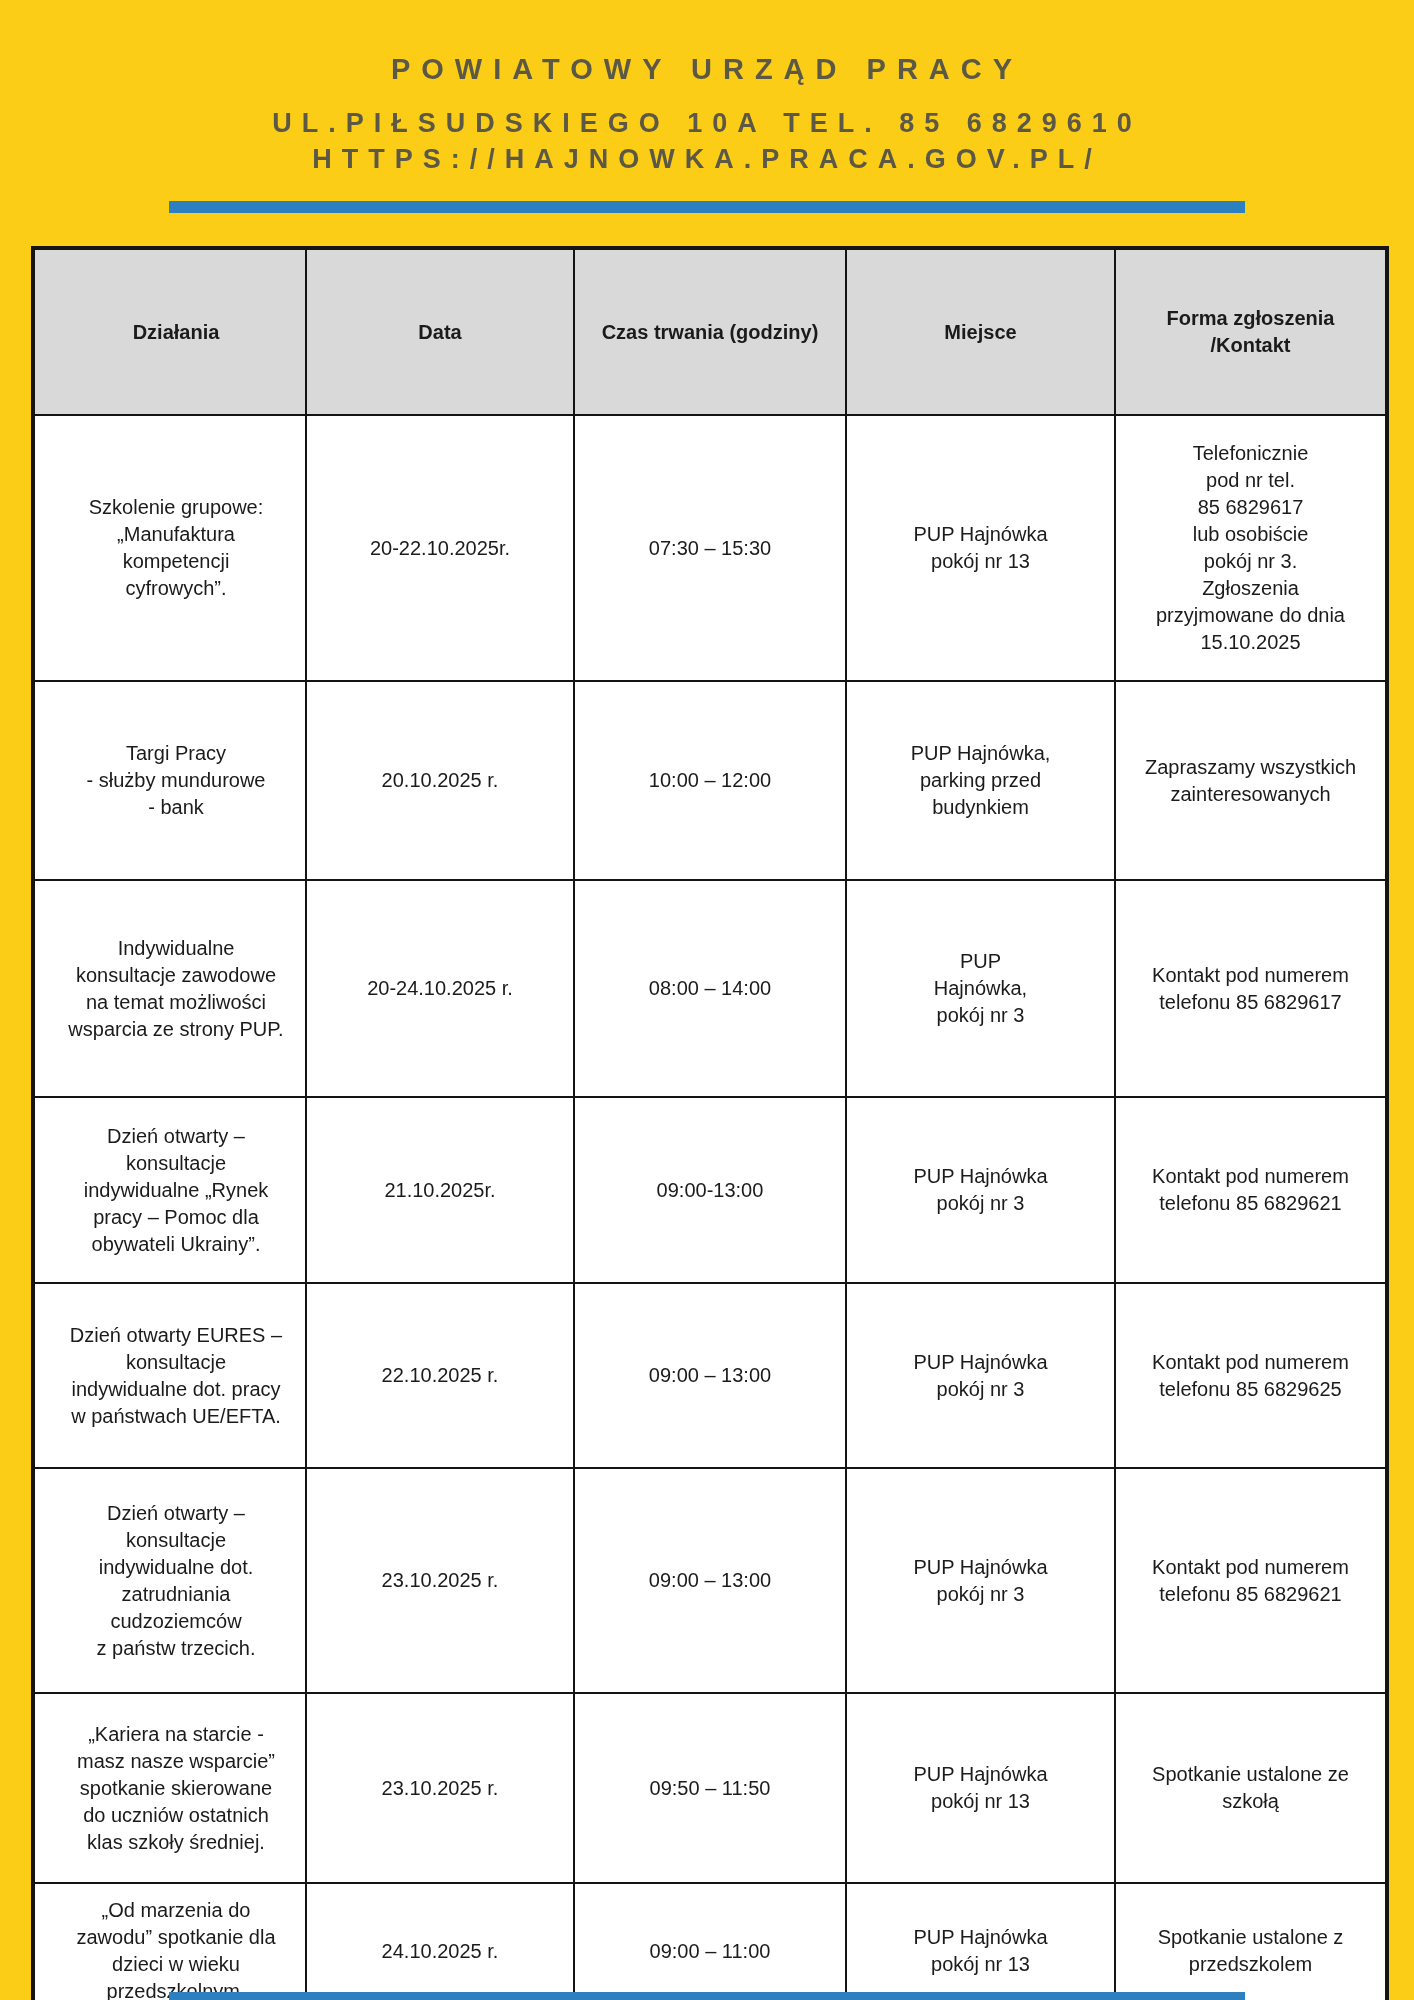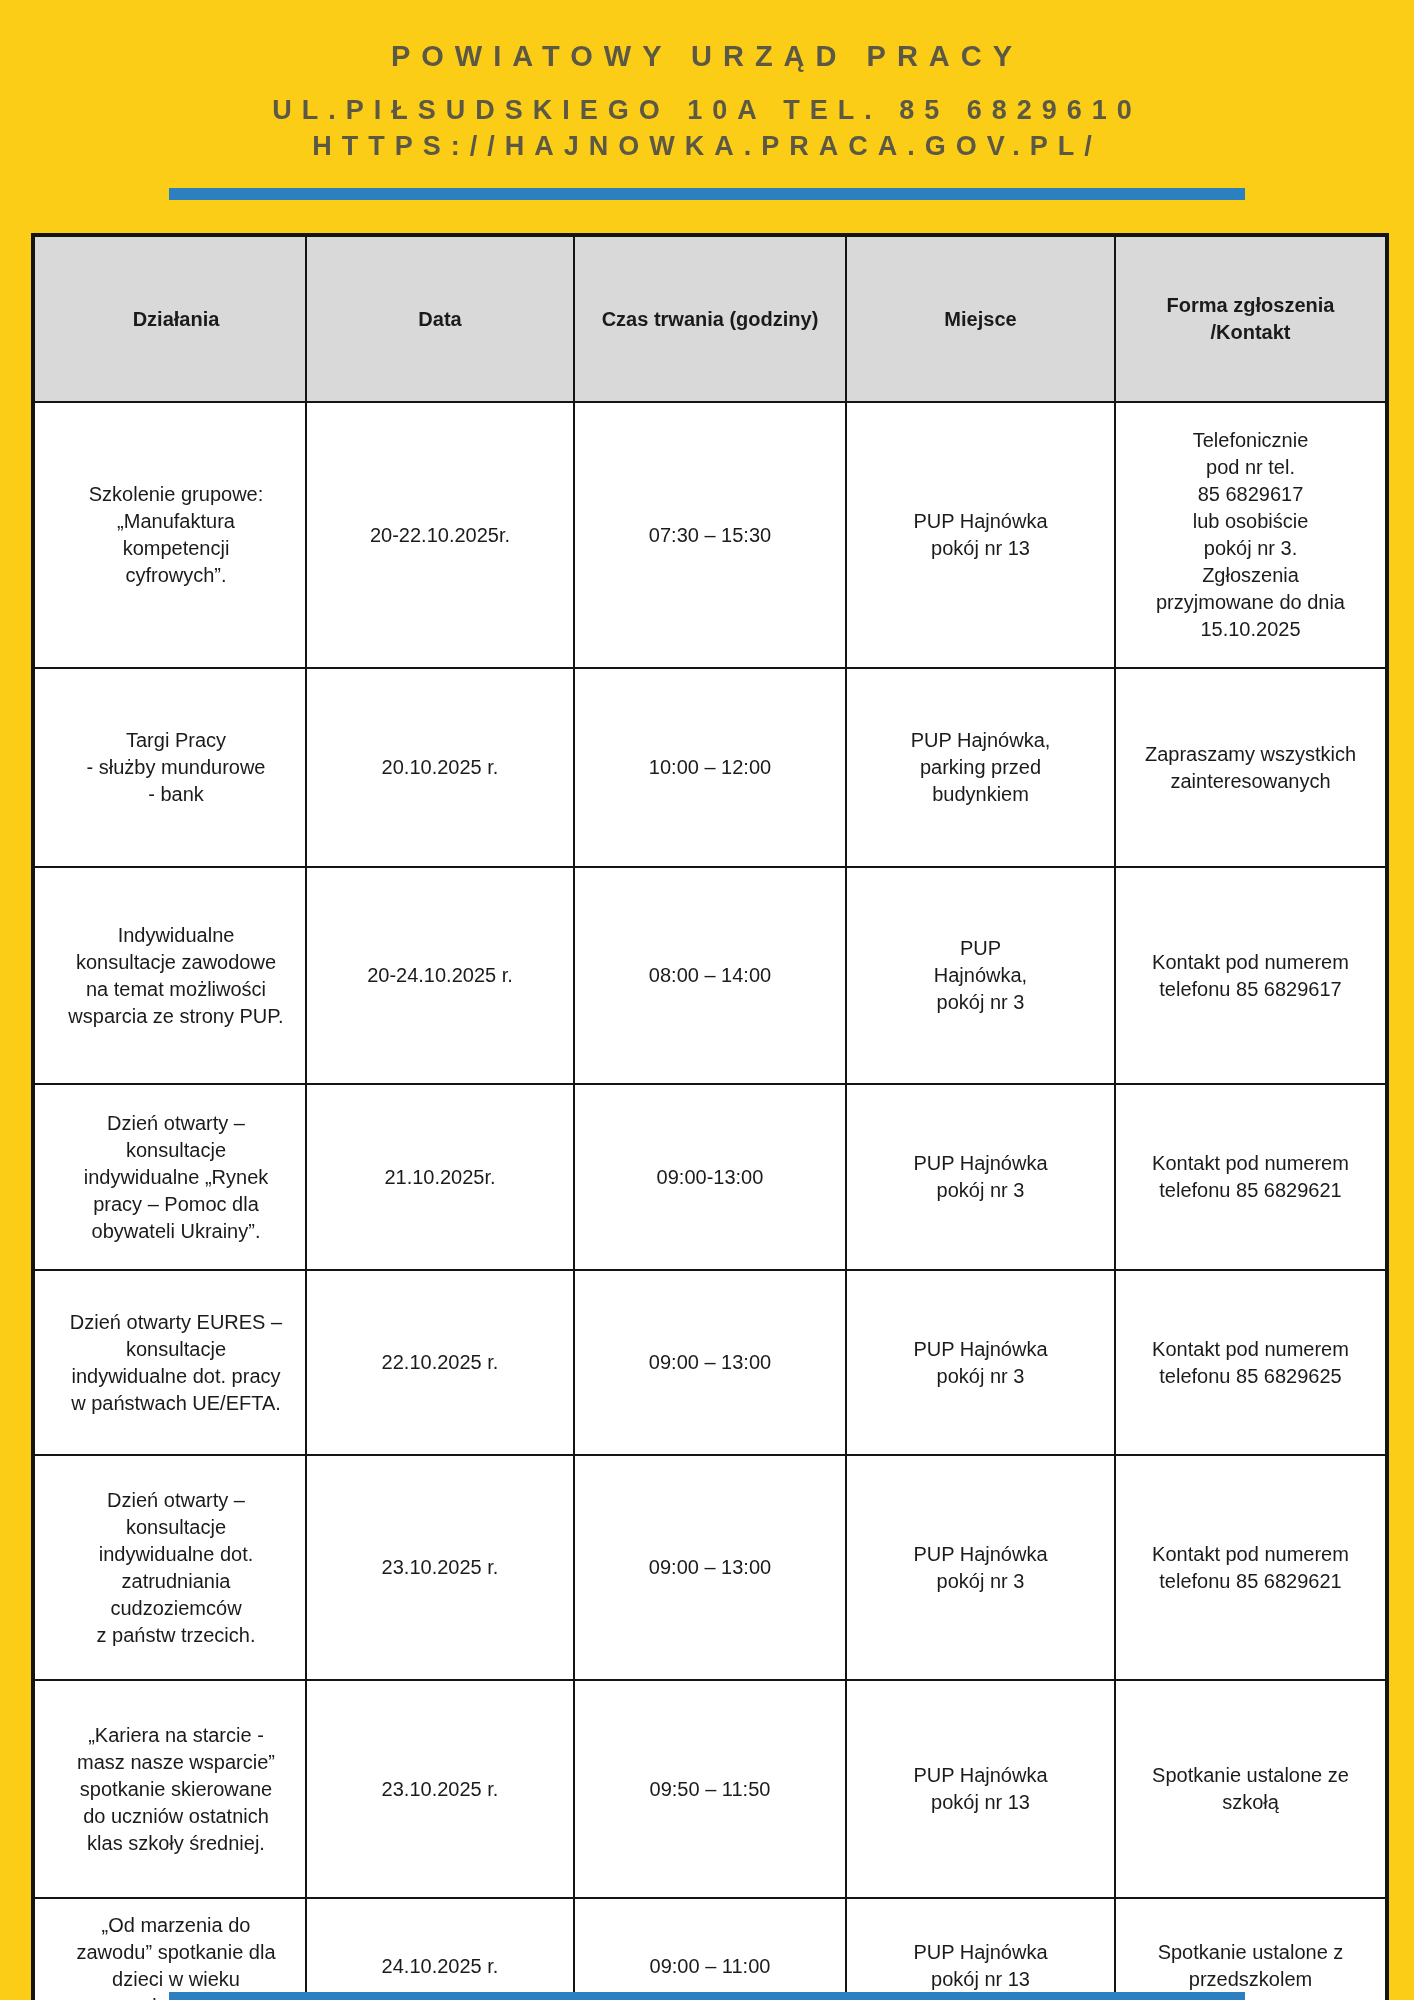--- a/index.html
+++ b/index.html
@@ -6,21 +6,21 @@
   .page {
     position: relative;
     width: 1414px;
     height: 2000px;
     background: #FCCD17;
     font-family: "Liberation Sans", sans-serif;
     color: #1b1b1b;
     overflow: hidden;
   }
   
-  .header { padding-top: 38px; text-align: center; color: #5B5846; }
+  .header { padding-top: 51px; text-align: center; color: #5B5846; }
   .org-line {
     font-size: 29px; font-weight: bold; letter-spacing: 11px;
     line-height: 36px; white-space: nowrap;
   }
   .addr-line {
     font-size: 27px; font-weight: bold; letter-spacing: 10px;
     line-height: 36px; white-space: nowrap;
   }
   .addr-first { margin-top: 18px; }
   .header-divider {
@@ -160,21 +160,21 @@
 zatrudniania
 cudzoziemców
 z państw trzecich.</td>
         <td>23.10.2025 r.</td>
         <td>09:00 – 13:00</td>
         <td>PUP Hajnówka
 pokój nr 3</td>
         <td>Kontakt pod numerem
 telefonu 85 6829621</td>
       </tr>
-      <tr style="height:218px">
+      <tr style="height:190px">
         <td class="col-dzialania">„Kariera na starcie -
 masz nasze wsparcie”
 spotkanie skierowane
 do uczniów ostatnich
 klas szkoły średniej.</td>
         <td>23.10.2025 r.</td>
         <td>09:50 – 11:50</td>
         <td>PUP Hajnówka
 pokój nr 13</td>
         <td>Spotkanie ustalone ze

